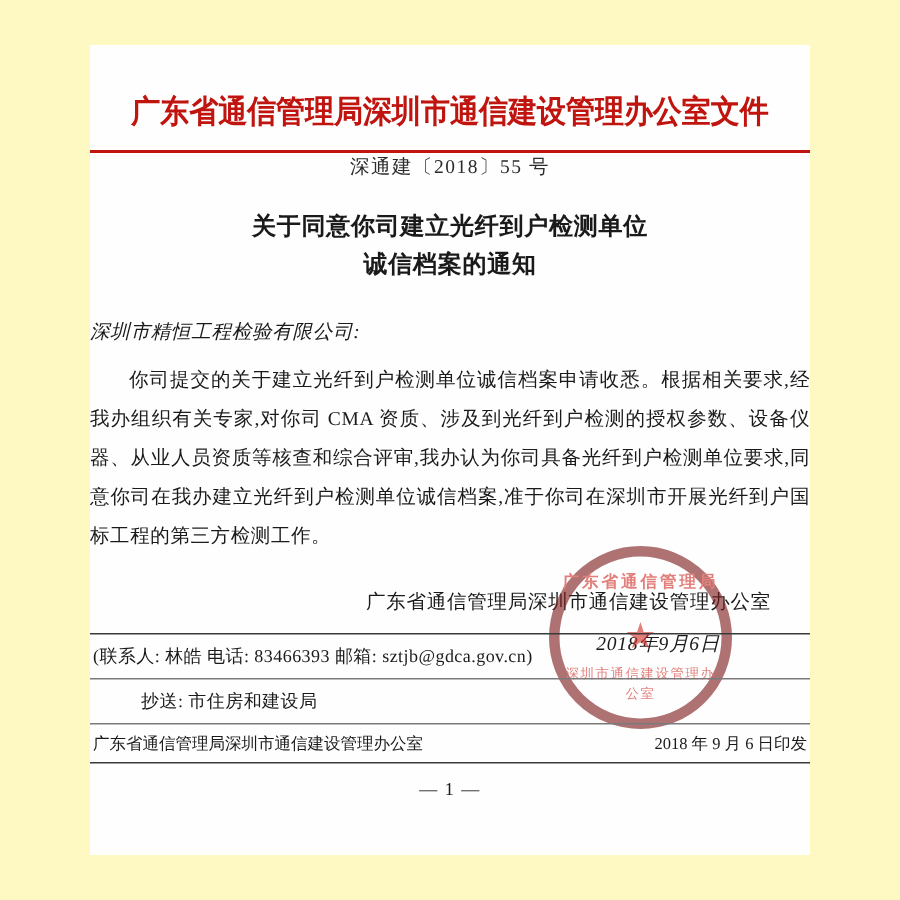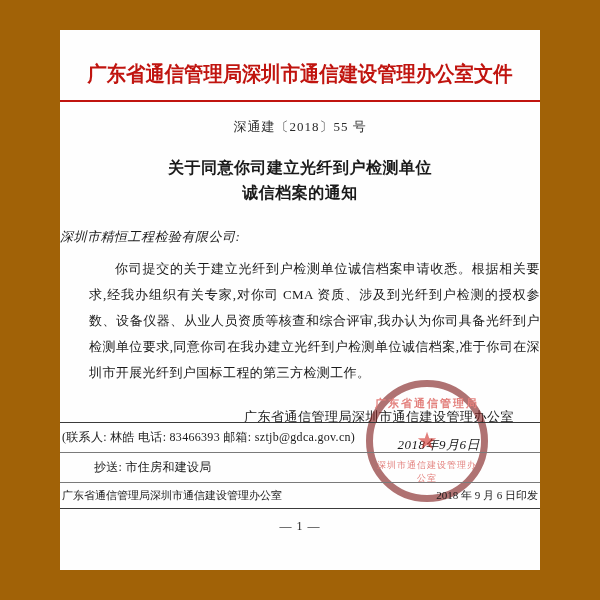--- a/index.html
+++ b/index.html
@@ -7,21 +7,21 @@
     padding: 0;
     width: 600px;
     height: 600px;
     background: #ffffff;
     font-family: "Liberation Serif", serif;
   }
   #page {
     position: relative;
     width: 600px;
     height: 600px;
-    background: #a16207;
+    background: #fef9c3;
     overflow: hidden;
   }
   
   #doc {
     position: absolute;
     left: 60px;
     top: 30px;
     width: 480px;
     height: 540px;
     background: #fefefe;
@@ -44,21 +44,21 @@
     height: 2px;
     background: #c0140f;
     margin-top: 12px;
   }
 
   
   .doc-number {
     text-align: center;
     font-size: 13px;
     color: #2b2b2b;
-    margin-top: 16px;
+    margin-top: 0;
     letter-spacing: 1px;
   }
 
   
   .main-title {
     text-align: center;
     font-size: 16px;
     font-weight: bold;
     color: #1a1a1a;
     margin-top: 20px;
@@ -78,21 +78,20 @@
 
   
   .body-para {
     margin-top: 10px;
     font-size: 13px;
     color: #1a1a1a;
     line-height: 2.0;
     text-align: justify;
     text-indent: 26px;
     letter-spacing: 0.4px;
-    margin-left: 29px;
   }
 
   
   .signature-block {
     position: relative;
     margin-top: 22px;
     text-align: right;
     padding-right: 26px;
   }
   .sign-org {

